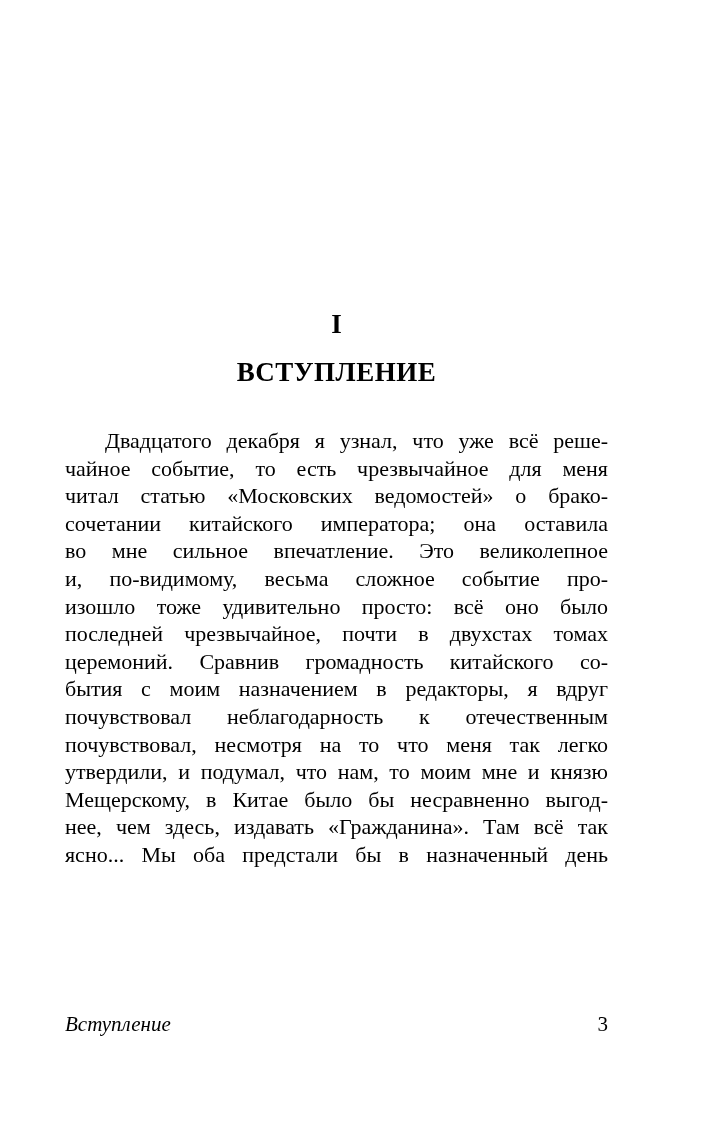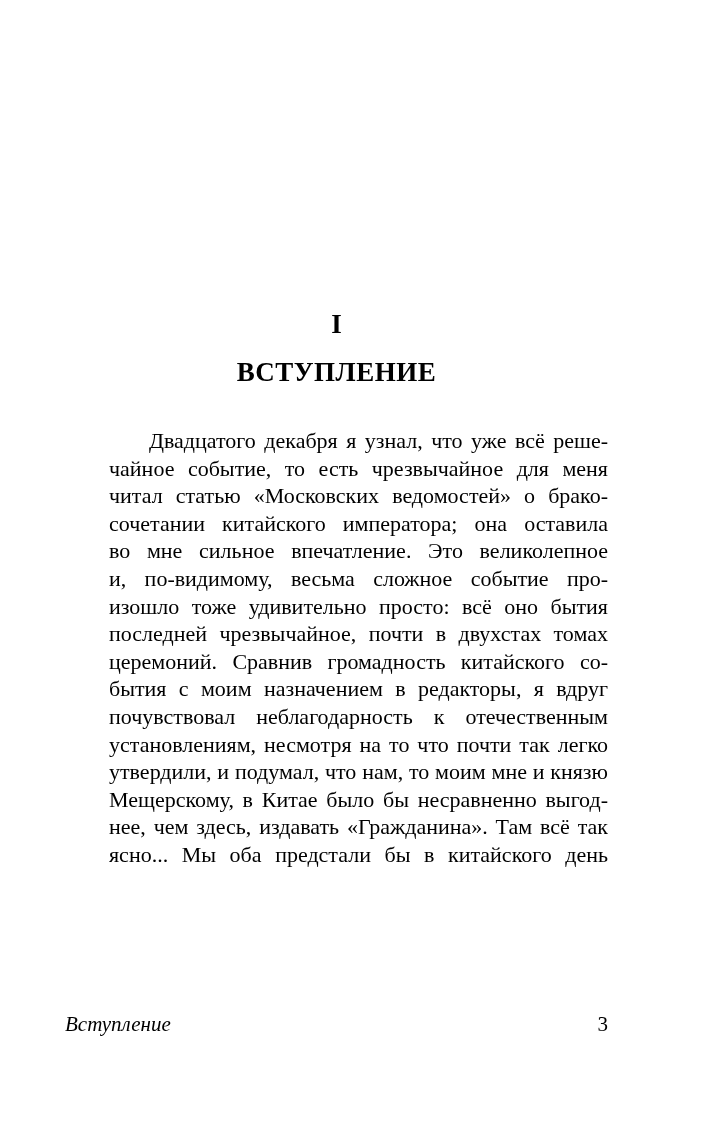--- a/index.html
+++ b/index.html
@@ -43,21 +43,20 @@
     top: 427px;
     left: 65px;
     width: 543px;
     font-size: 22px;
     line-height: 27.6px;
   }
   .body-text .line {
     text-align: justify;
     text-align-last: justify;
     white-space: normal;
-    margin-left: 44px;
   }
   .body-text .line:first-child {
     text-indent: 40px;
   }
   .page-footer {
     position: absolute;
     top: 1012px;
     left: 65px;
     width: 543px;
     display: flex;
@@ -81,29 +80,29 @@
 
   <h1 class="chapter-title">ВСТУПЛЕНИЕ</h1>
 
   <div class="body-text">
       <div class="line">Двадцатого декабря я узнал, что уже всё реше-</div>
       <div class="line">чайное событие, то есть чрезвычайное для меня</div>
       <div class="line">читал статью «Московских ведомостей» о брако-</div>
       <div class="line">сочетании китайского императора; она оставила</div>
       <div class="line">во мне сильное впечатление. Это великолепное</div>
       <div class="line">и, по-видимому, весьма сложное событие про-</div>
-      <div class="line">изошло тоже удивительно просто: всё оно бытия</div>
+      <div class="line">изошло тоже удивительно просто: всё оно было</div>
       <div class="line">последней чрезвычайное, почти в двухстах томах</div>
       <div class="line">церемоний. Сравнив громадность китайского со-</div>
       <div class="line">бытия с моим назначением в редакторы, я вдруг</div>
       <div class="line">почувствовал неблагодарность к отечественным</div>
-      <div class="line">установлениям, несмотря на то что почти так легко</div>
+      <div class="line">почувствовал, несмотря на то что меня так легко</div>
       <div class="line">утвердили, и подумал, что нам, то моим мне и князю</div>
       <div class="line">Мещерскому, в Китае было бы несравненно выгод-</div>
       <div class="line">нее, чем здесь, издавать «Гражданина». Там всё так</div>
-      <div class="line">ясно... Мы оба предстали бы в китайского день</div>
+      <div class="line">ясно... Мы оба предстали бы в назначенный день</div>
     </div>
 
   <div class="page-footer">
     <span class="running-title">Вступление</span>
     <span class="page-number">3</span>
   </div>
 </div>
 
 </body></html>

